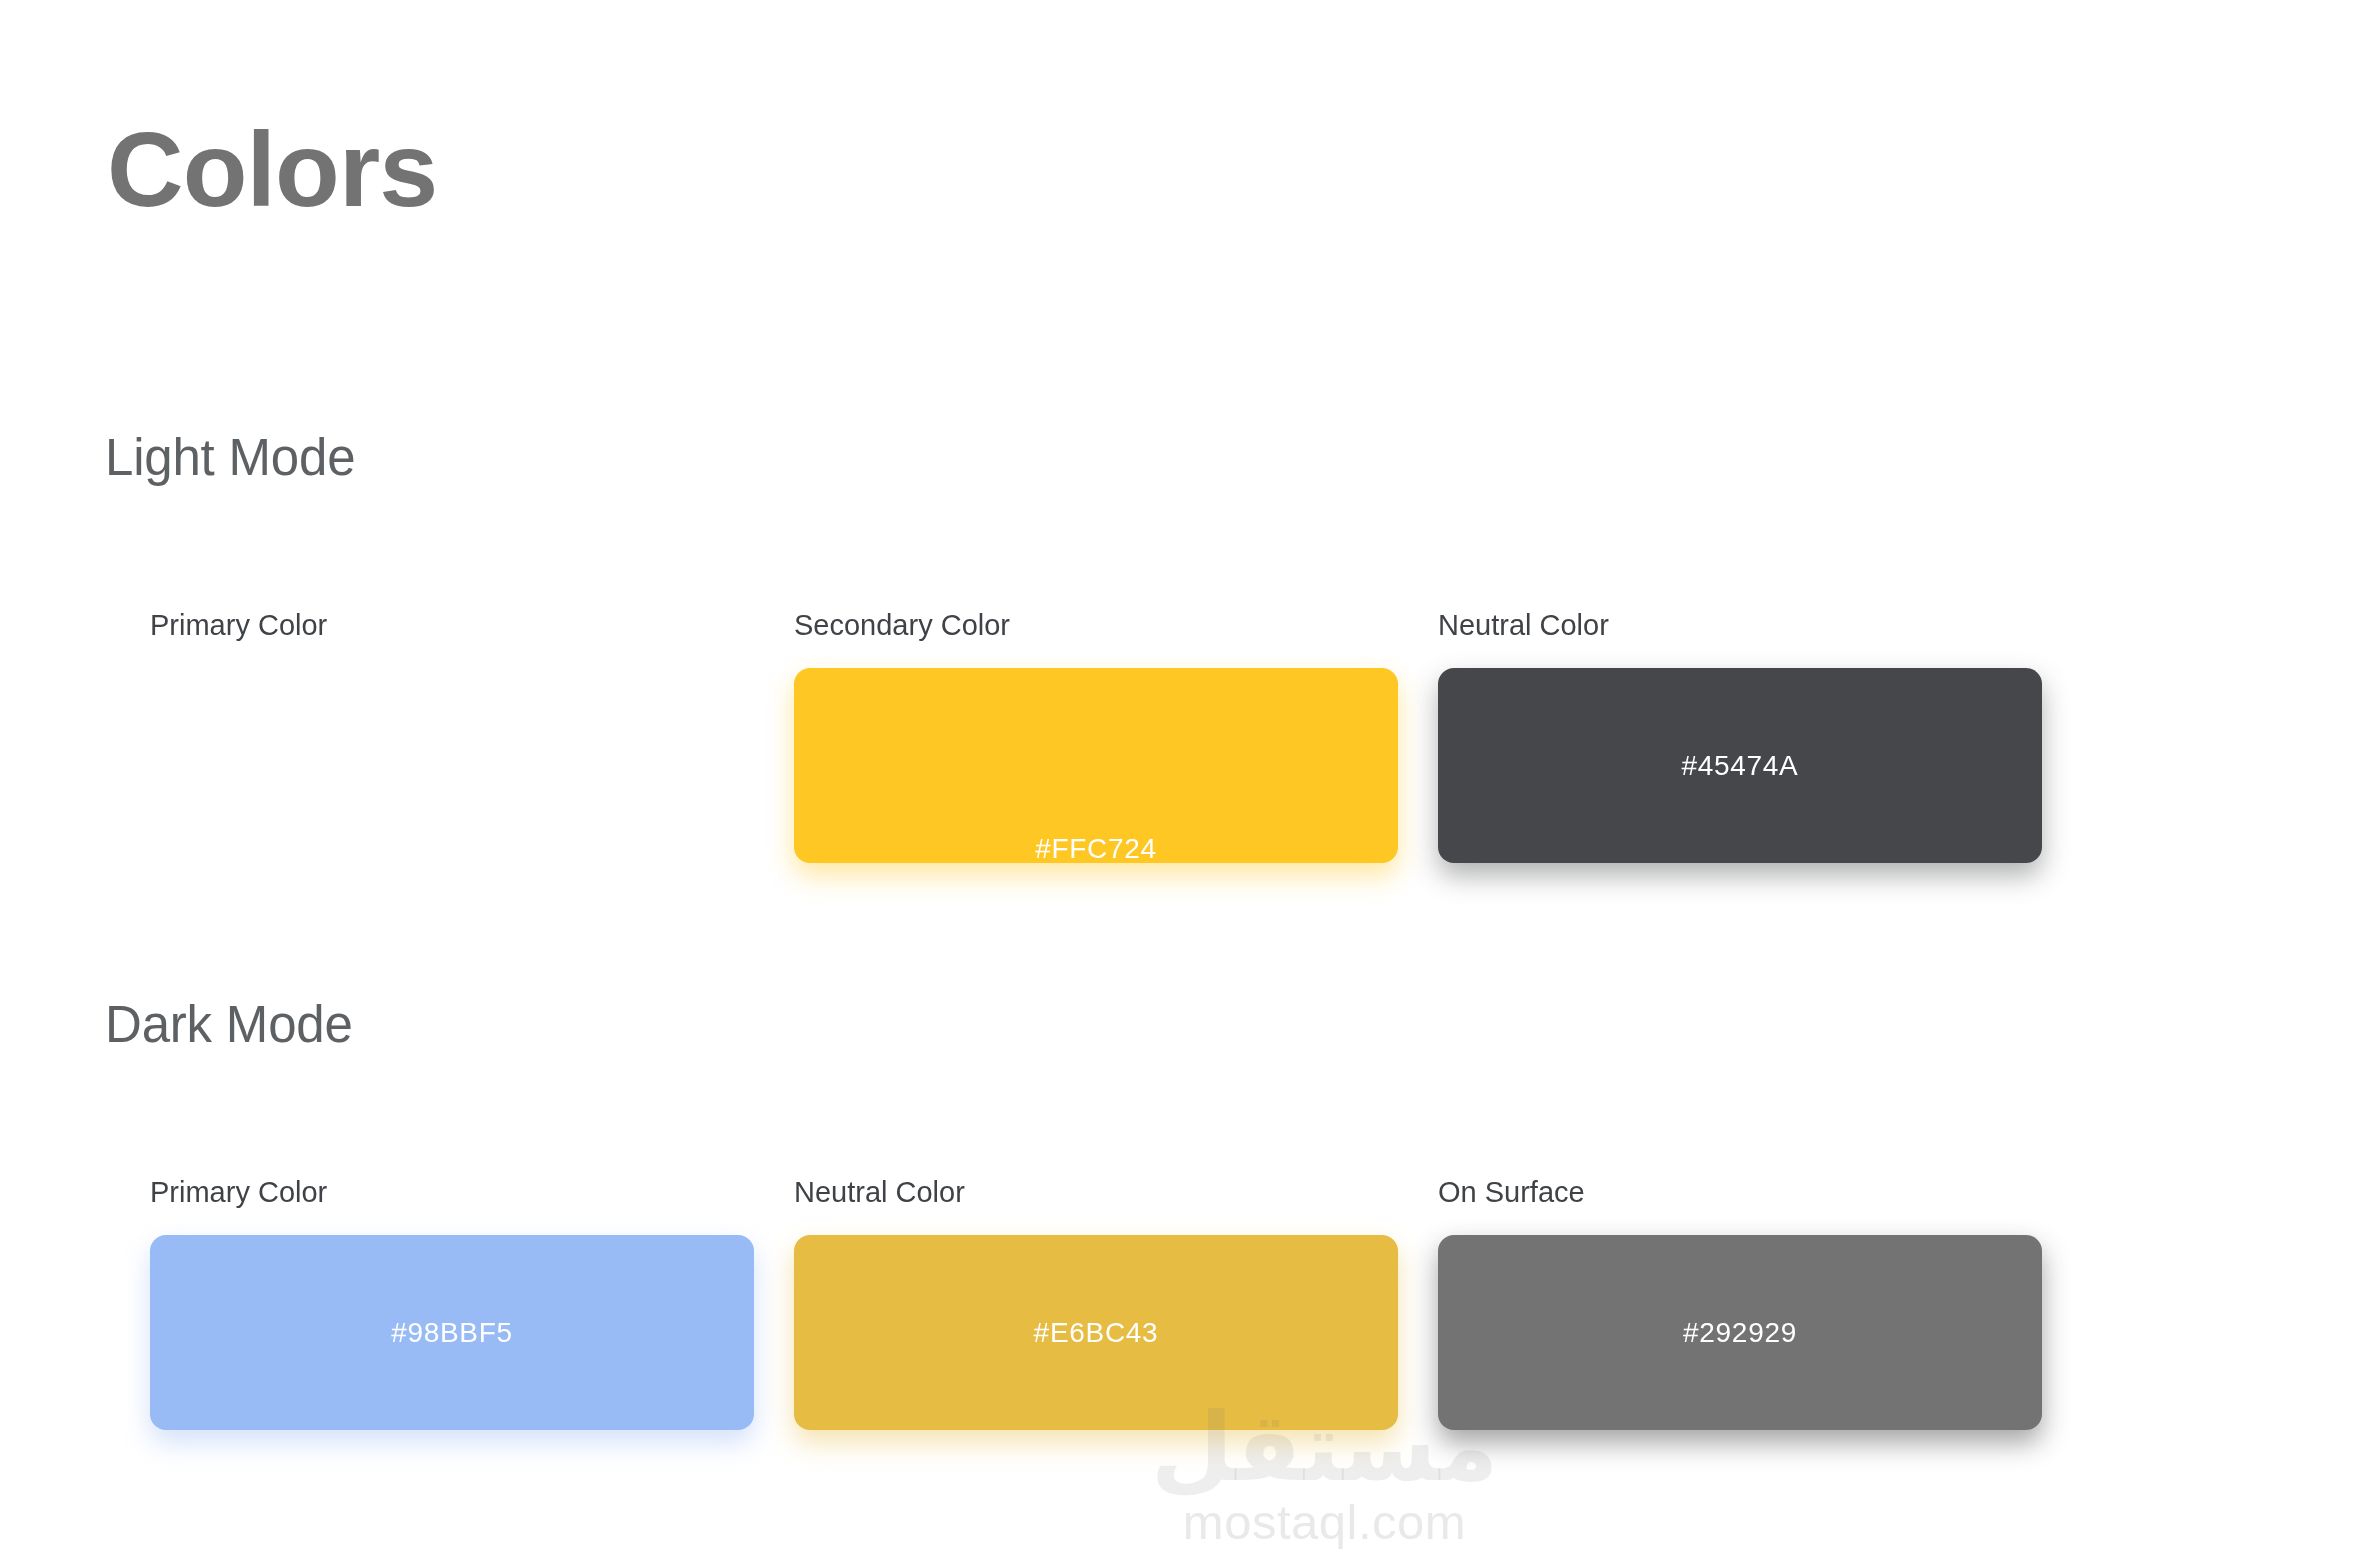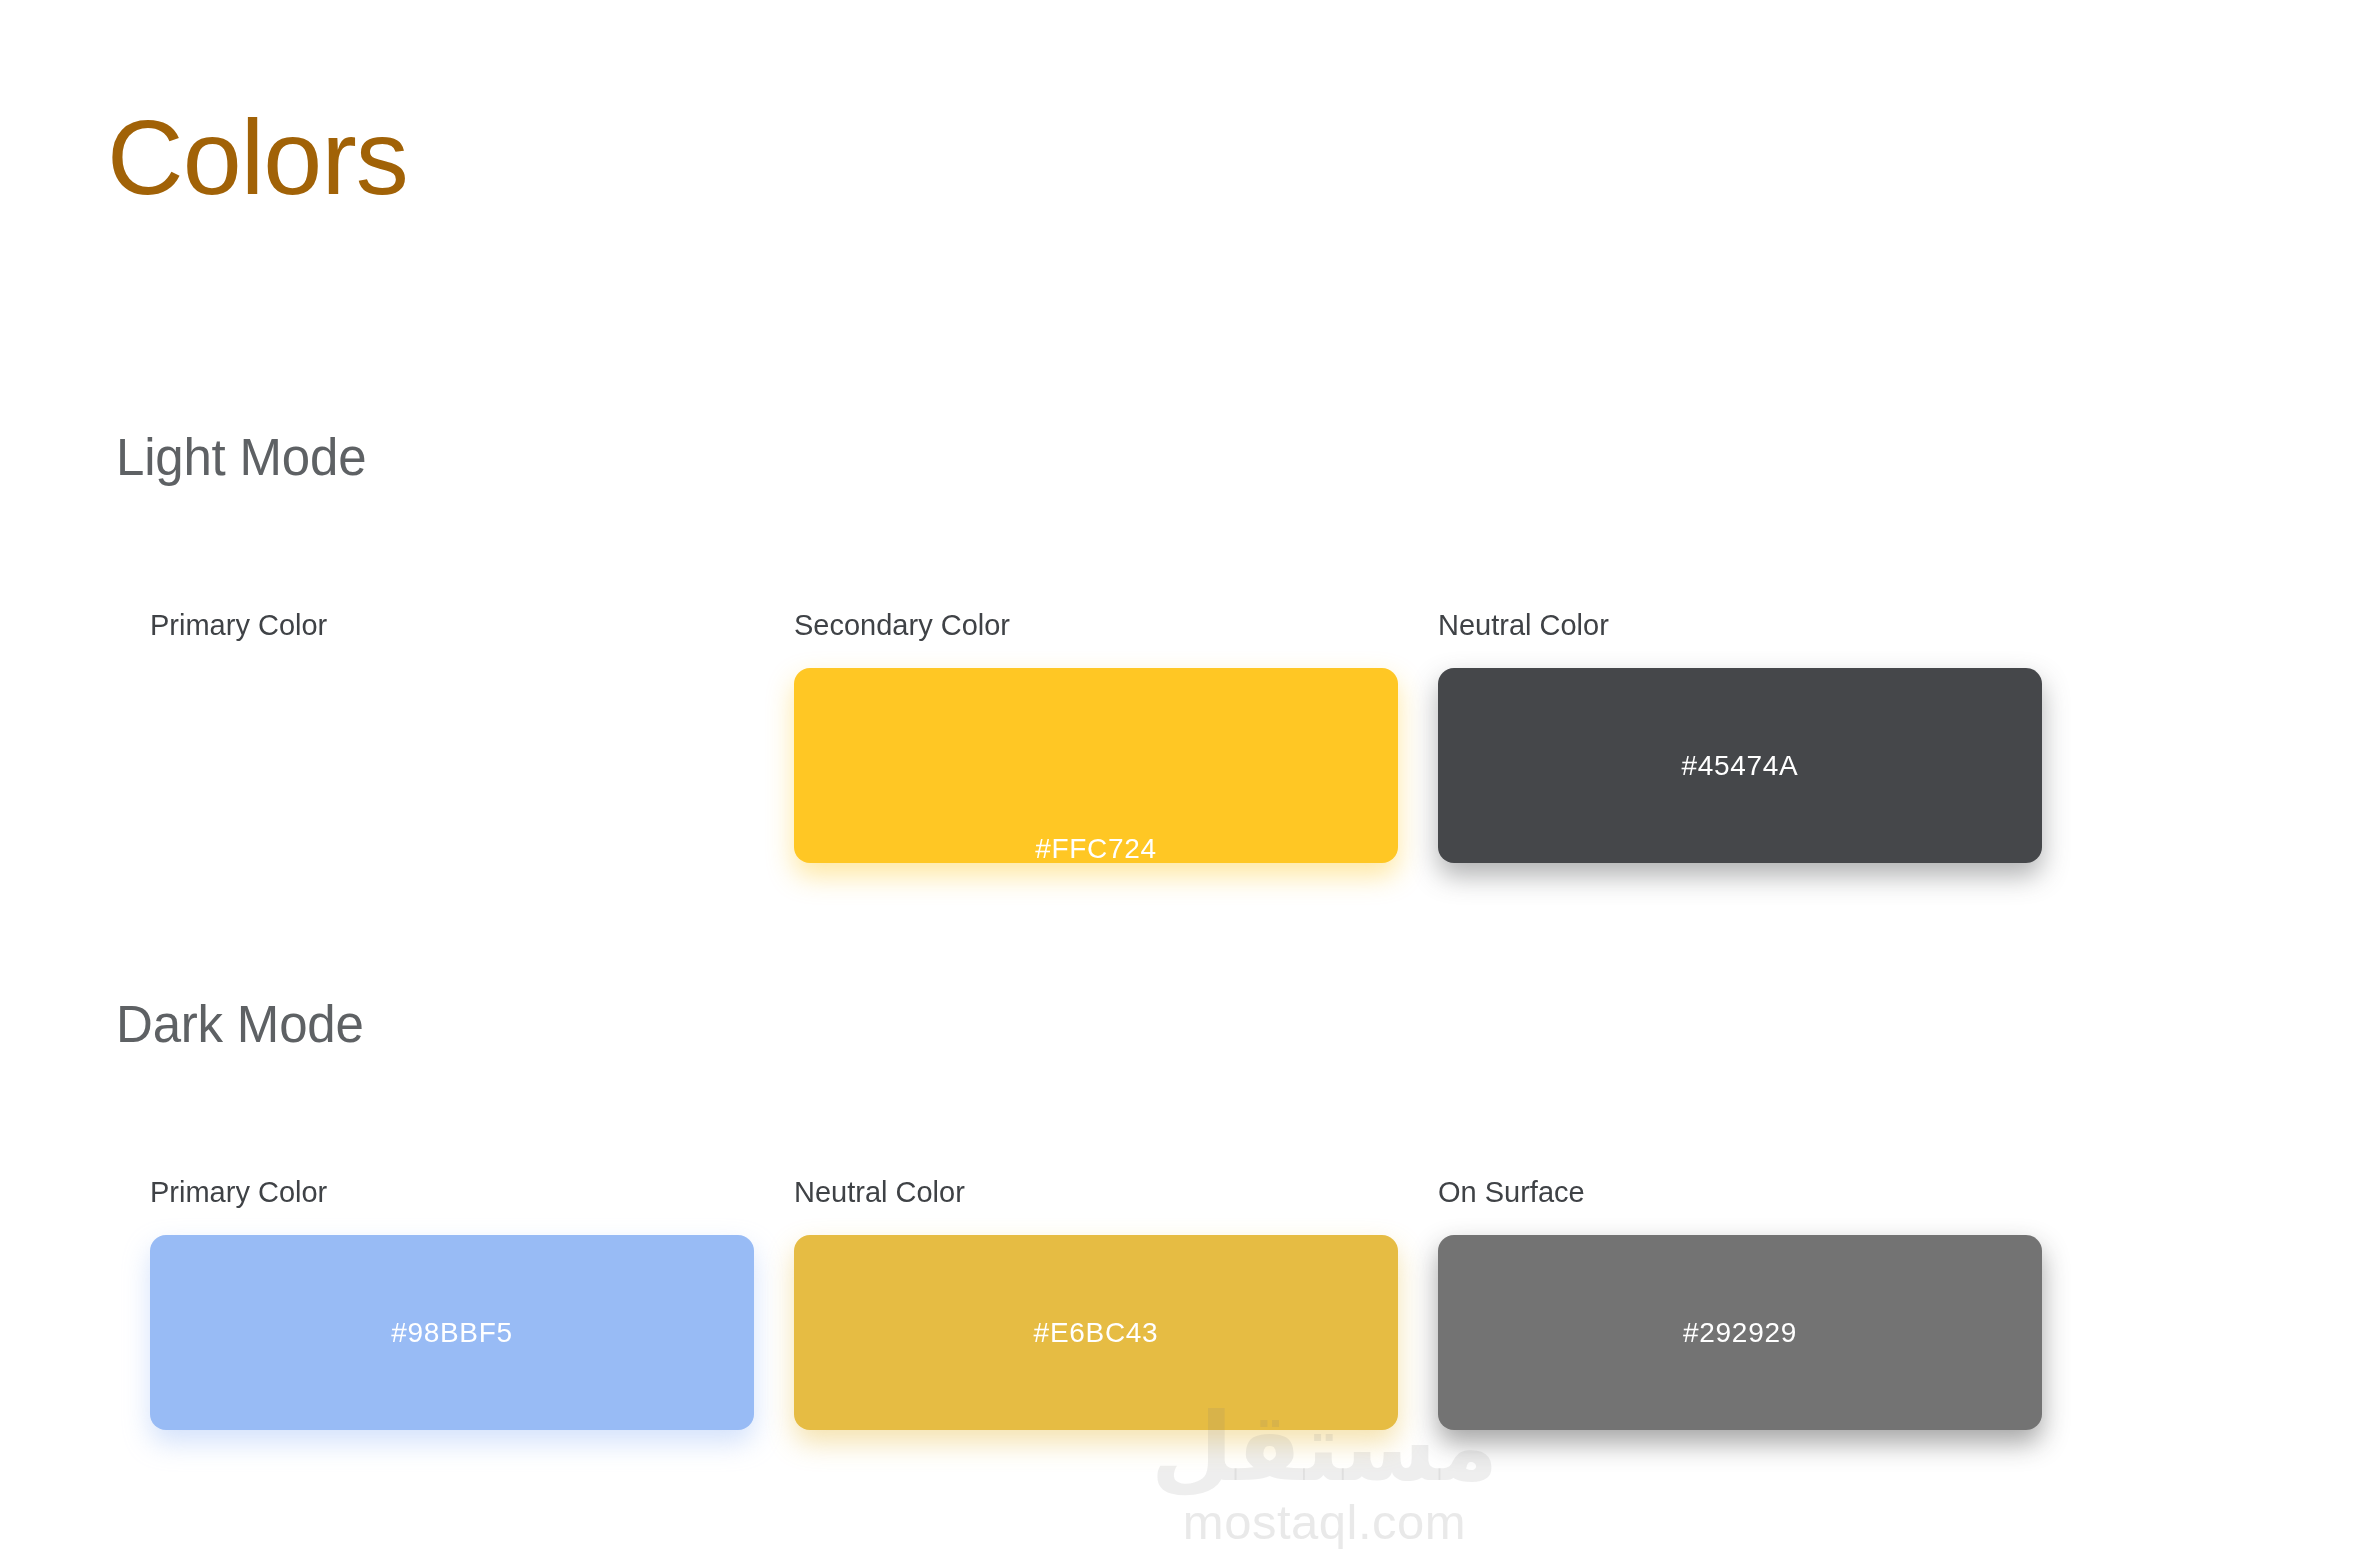--- a/index.html
+++ b/index.html
@@ -16,36 +16,36 @@
     position: relative;
     width: 2649px;
     height: 1563px;
     background: #ffffff;
   }
 
   
   .page-title {
     position: absolute;
     left: 107px;
-    top: 104px;
+    top: 116px;
     font-size: 106px;
-    font-weight: normal;
-    color: #a16207;
+    font-weight: bold;
+    color: #737373;
     letter-spacing: -0.9px;
     line-height: 1;
   }
 
   
   .section { position: absolute; left: 0; width: 2649px; }
   #section-light { top: 431px; }
   #section-dark  { top: 998px; }
 
   .section-title {
     position: absolute;
-    left: 116px;
+    left: 105px;
     top: 0;
     font-size: 51px;
     font-weight: 400;
     color: #5E6164;
     line-height: 1.05;
     letter-spacing: -0.2px;
   }
 
   
   .swatch-row {

